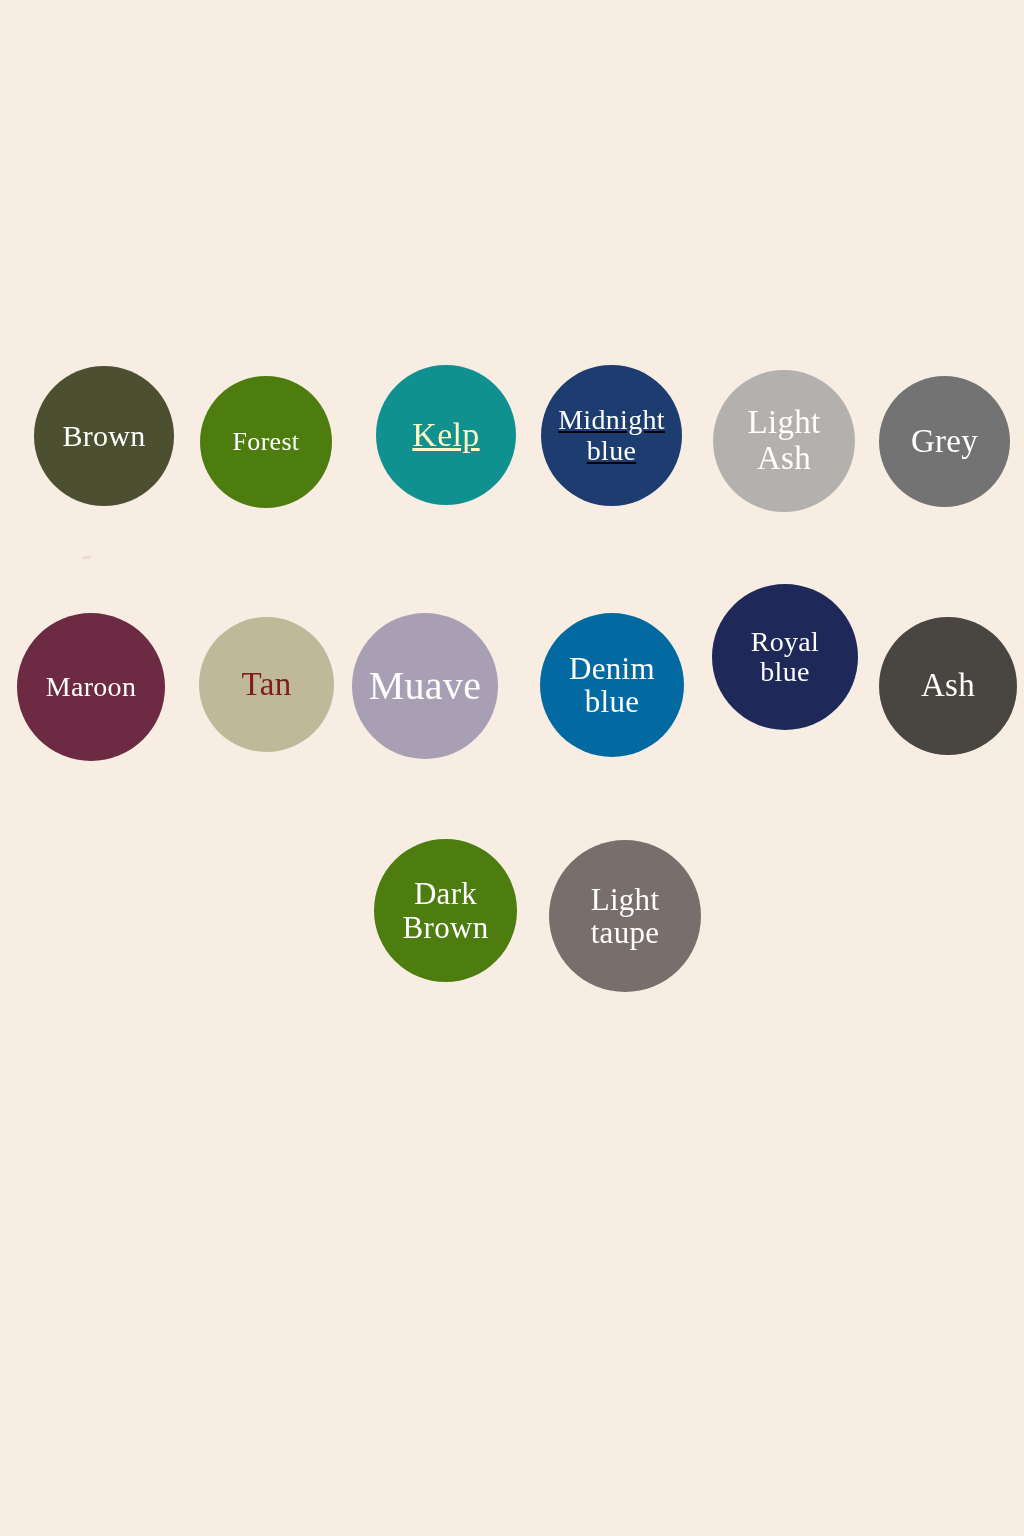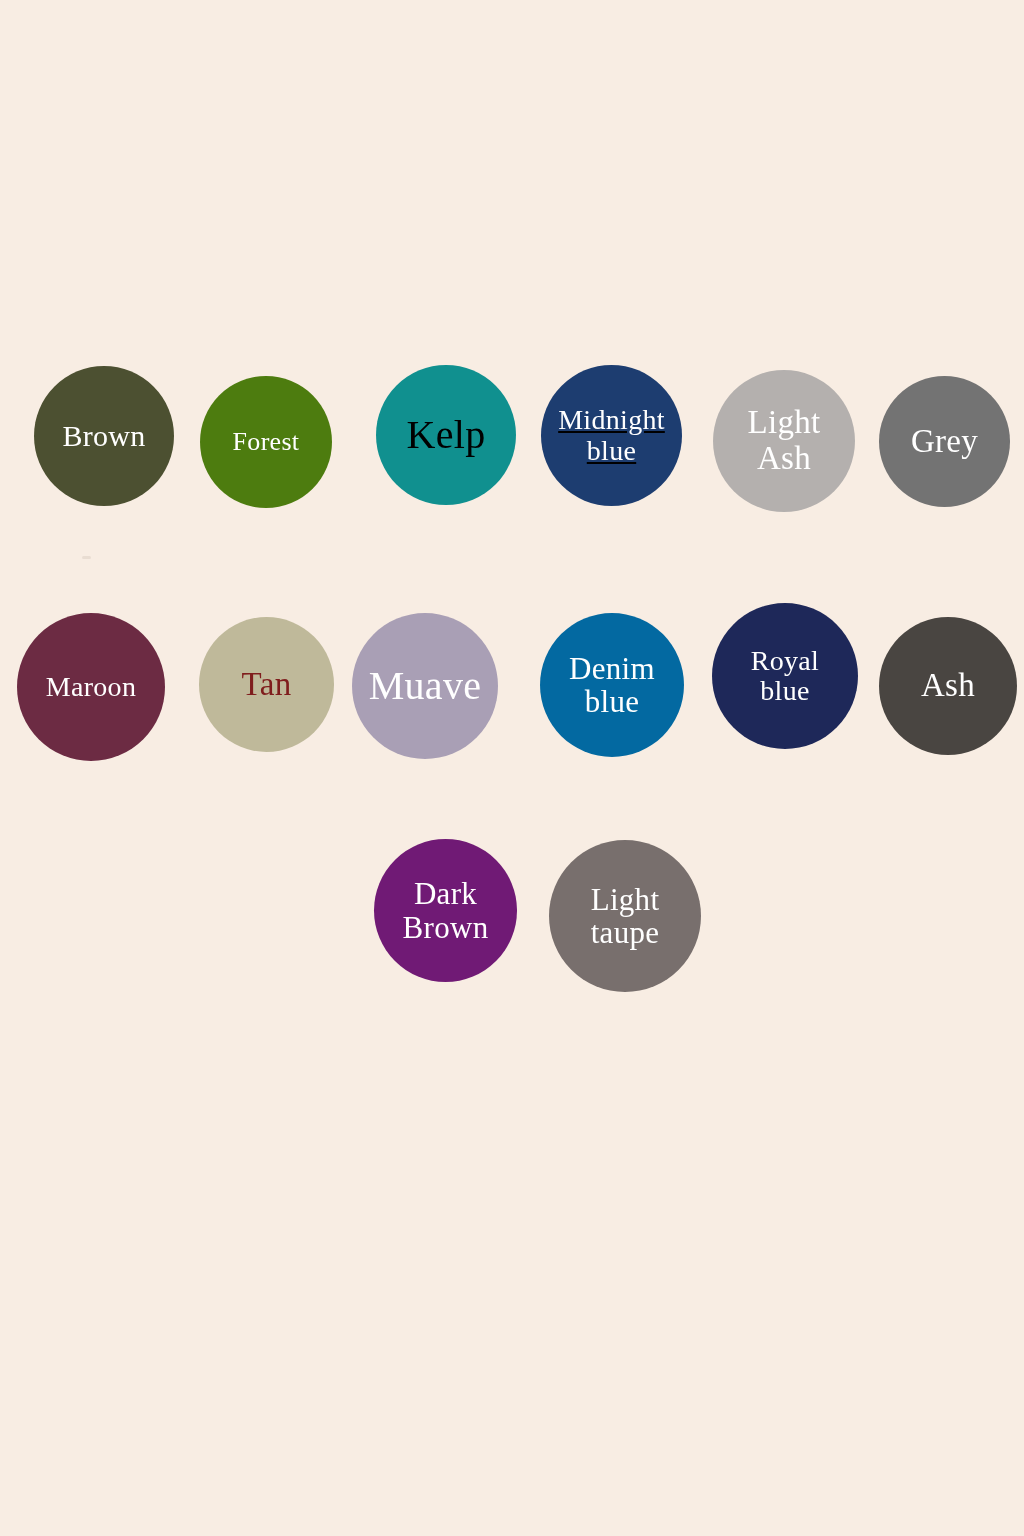--- a/index.html
+++ b/index.html
@@ -68,21 +68,21 @@
   <div class="speck" style="left:82px; top:556px;"></div>
 
   <div id="swatch-layer">
       <div class="swatch" style="left: 34px; top: 366px; width: 140px; height: 140px; background: rgb(76, 80, 49);">
         <span class="swatch-label" style="font-size: 30px; color: rgb(255, 255, 255);">Brown</span>
       </div>
       <div class="swatch" style="left: 200px; top: 376px; width: 132px; height: 132px; background: #4d7c0f;">
         <span class="swatch-label" style="font-size: 26px; color: rgb(255, 255, 255);">Forest</span>
       </div>
       <div class="swatch" style="left: 376px; top: 365px; width: 140px; height: 140px; background: rgb(16, 144, 143);">
-        <span class="swatch-label" style="font-size: 40px; color: #000000;">Kelp</span>
+        <span class="swatch-label" style="font-size: 34px; color: #fef9c3; text-decoration: underline;">Kelp</span>
       </div>
       <div class="swatch" style="left: 541px; top: 365px; width: 141px; height: 141px; background: rgb(29, 61, 112); text-decoration: underline;">
         <span class="swatch-label" style="font-size: 28px; color: rgb(255, 255, 255);">Midnight
 blue</span>
       </div>
       <div class="swatch" style="left: 713px; top: 370px; width: 142px; height: 142px; background: rgb(180, 176, 174);">
         <span class="swatch-label" style="font-size: 33px; color: rgb(255, 255, 255);">Light
 Ash</span>
       </div>
       <div class="swatch" style="left: 879px; top: 376px; width: 131px; height: 131px; background: #737373;">
@@ -94,28 +94,28 @@
       <div class="swatch" style="left: 199px; top: 617px; width: 135px; height: 135px; background: rgb(191, 185, 154);">
         <span class="swatch-label" style="font-size: 33px; color: #7f1d1d;">Tan</span>
       </div>
       <div class="swatch" style="left: 352px; top: 613px; width: 146px; height: 146px; background: rgb(169, 159, 181);">
         <span class="swatch-label" style="font-size: 40px; color: rgb(255, 255, 255);">Muave</span>
       </div>
       <div class="swatch" style="left: 540px; top: 613px; width: 144px; height: 144px; background: #0369a1;">
         <span class="swatch-label" style="font-size: 31px; color: rgb(255, 255, 255);">Denim
 blue</span>
       </div>
-      <div class="swatch" style="left: 712px; top: 603px; width: 146px; height: 146px; background: rgb(30, 40, 89);">
+      <div class="swatch" style="left: 712px; top: 584px; width: 146px; height: 146px; background: rgb(30, 40, 89);">
         <span class="swatch-label" style="font-size: 28px; color: rgb(255, 255, 255);">Royal
 blue</span>
       </div>
       <div class="swatch" style="left: 879px; top: 617px; width: 138px; height: 138px; background: rgb(73, 69, 65);">
         <span class="swatch-label" style="font-size: 33px; color: rgb(255, 255, 255);">Ash</span>
       </div>
-      <div class="swatch" style="left: 374px; top: 839px; width: 143px; height: 143px; background: #701a75;">
+      <div class="swatch" style="left: 374px; top: 839px; width: 143px; height: 143px; background: #4d7c0f;">
         <span class="swatch-label" style="font-size: 31px; color: rgb(255, 255, 255);">Dark
 Brown</span>
       </div>
       <div class="swatch" style="left: 549px; top: 840px; width: 152px; height: 152px; background: rgb(120, 111, 109);">
         <span class="swatch-label" style="font-size: 31px; color: rgb(255, 255, 255);">Light
 taupe</span>
       </div>
     </div>
 
 </div>

